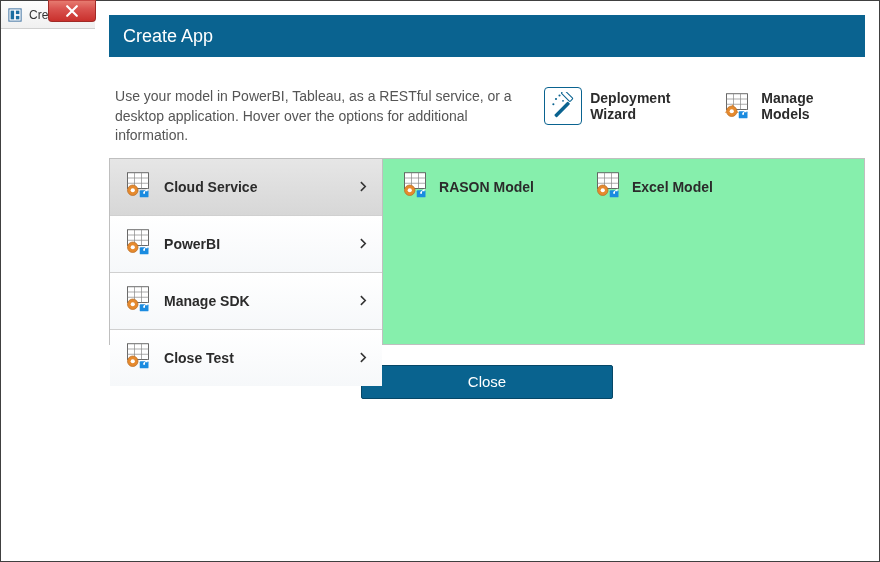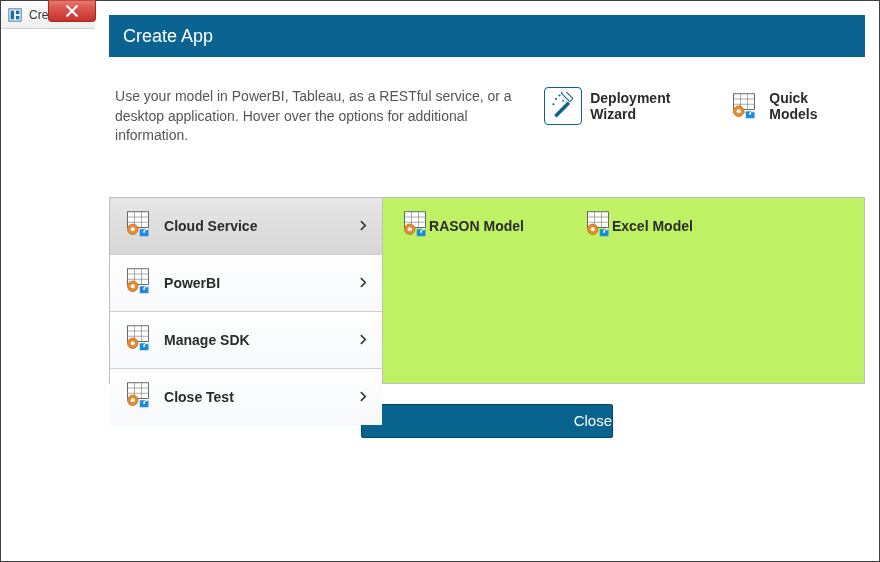--- a/index.html
+++ b/index.html
@@ -111,23 +111,22 @@
   }
   .top-action .label {
     font-size: 14px;
     font-weight: 600;
     color: #2b2b2b;
   }
   
   .panel {
     border: 1px solid #bfbfbf;
     display: flex;
-    background: #bef264;
+    background: #86efac;
     height: 187px;
-    margin-top: 39px;
   }
   .sidebar {
     width: 273px;
     border-right: 1px solid #bfbfbf;
     display: flex;
     flex-direction: column;
   }
   .sidebar-item {
     display: flex;
     align-items: center;
@@ -156,20 +155,21 @@
   .detail {
     flex: 1;
     padding: 12px 18px;
     display: flex;
     gap: 60px;
     align-items: flex-start;
   }
   .detail-item {
     display: flex;
     align-items: center;
+    gap: 10px;
     cursor: pointer;
   }
   .detail-item .label {
     font-size: 14px;
     font-weight: 600;
     color: #2b2b2b;
   }
   
   .footer {
     display: flex;
@@ -178,21 +178,21 @@
   }
   .close-main {
     background: #09638f;
     color: #fff;
     border: 1px solid #064767;
     width: 252px;
     height: 34px;
     font-size: 15px;
     display: flex;
     align-items: center;
-    justify-content: flex-end;
+    justify-content: center;
     cursor: pointer;
     border-radius: 2px;
   }
   
   .app-sheet-icon { width: 28px; height: 28px; }
   .wand-icon { width: 28px; height: 28px; }
 </style>
 </head>
 <body>
 
@@ -245,21 +245,21 @@
               <line x1="4" y1="14" x2="28" y2="14" stroke="#888" stroke-width="0.8"></line>
               <line x1="12" y1="2" x2="12" y2="20" stroke="#888" stroke-width="0.8"></line>
               <line x1="20" y1="2" x2="20" y2="20" stroke="#888" stroke-width="0.8"></line>
               <circle cx="10" cy="22" r="6" fill="#e68a2e" stroke="#b6691e" stroke-width="0.8"></circle>
               <circle cx="10" cy="22" r="2.4" fill="#fff"></circle>
               <path d="M10 16 l1 -2 l1 2 z M10 28 l1 2 l-1 -2 z M4 22 l-2 1 l2 1 z M16 22 l2 1 l-2 1 z" fill="#e68a2e"></path>
               <rect x="18" y="22" width="10" height="8" rx="1" fill="#1a8be0"></rect>
               <path d="M22 24 l5 -4 v3 h-3 v3 h-2 z" fill="#fff"></path>
             </svg>
           </span>
-          <span class="label">Quick Models</span>
+          <span class="label">Manage Models</span>
         </div>
       </div>
     </div>
 
     <div class="panel">
       <div class="sidebar">
 
         <div class="sidebar-item selected">
           <span>
             <svg class="app-sheet-icon" viewBox="0 0 32 32" width="28" height="28">

